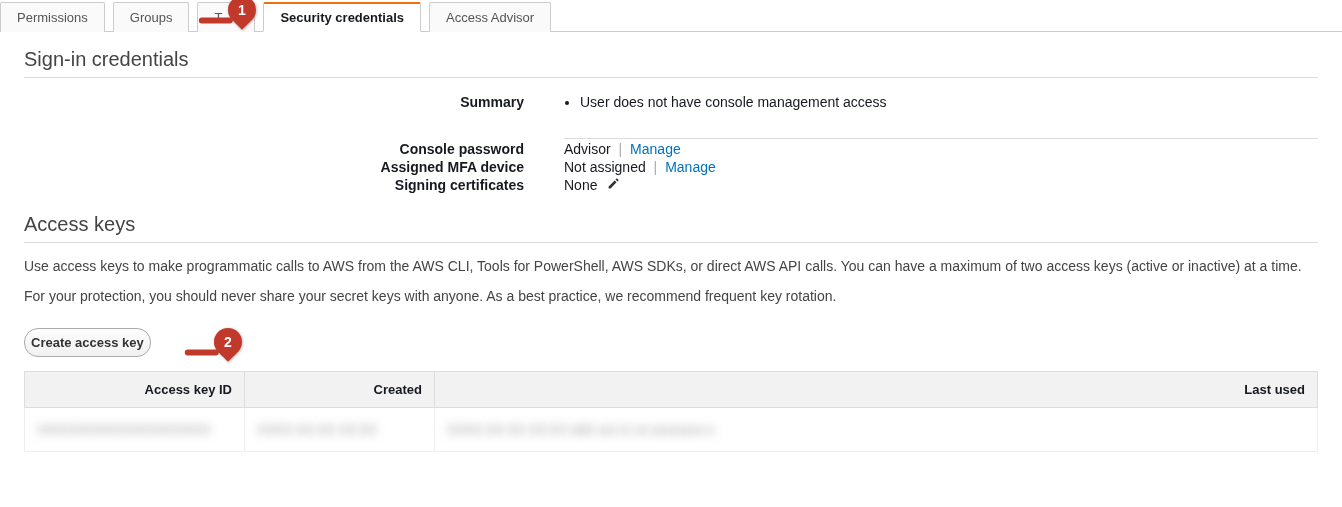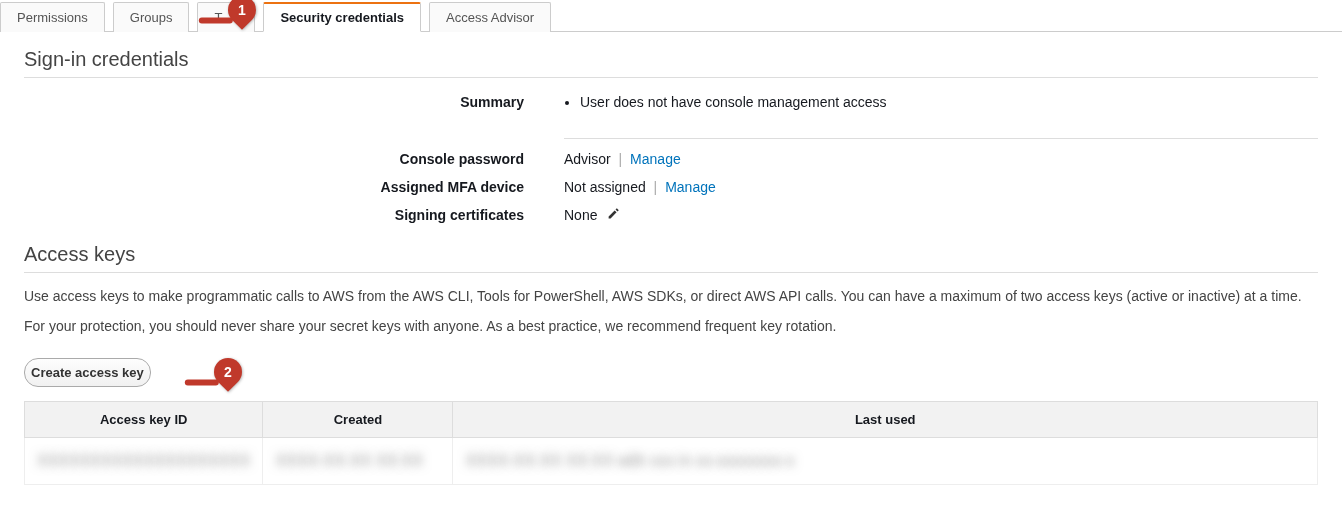--- a/index.html
+++ b/index.html
@@ -47,21 +47,20 @@
     font-size: 20px;
     font-weight: 400;
     color: #444;
     padding-bottom: 6px;
     border-bottom: 1px solid #ddd;
     margin-bottom: 14px;
   }
   .cred-grid {
     display: grid;
     grid-template-columns: 540px 1fr;
-    row-gap: 10px;
     align-items: start;
     margin-bottom: 20px;
   }
   .cred-label {
     text-align: right;
     font-weight: 700;
     padding-right: 40px;
     padding-top: 2px;
   }
   .cred-value {
@@ -96,34 +95,34 @@
     border-radius: 14px;
     cursor: pointer;
     margin: 12px 0 14px 0;
     position: relative;
   }
   table.keys {
     width: 100%;
     border-collapse: collapse;
   }
   table.keys th {
-    text-align: center;
+    text-align: right;
     background: #f2f2f2;
     border: 1px solid #ddd;
     padding: 10px 12px;
     font-weight: 700;
     font-size: 13px;
   }
   table.keys td {
     border: 1px solid #eee;
     padding: 14px 12px;
     color: transparent;
     text-shadow: 0 0 10px rgba(120,120,120,0.8);
     user-select: none;
-    font-size: 16px;
+    font-size: 13px;
   }
   .callout {
     position: absolute;
     width: 28px;
     height: 28px;
     background: #c0392b;
     border-radius: 50% 50% 50% 0;
     transform: rotate(-45deg);
     display: flex;
     align-items: center;

